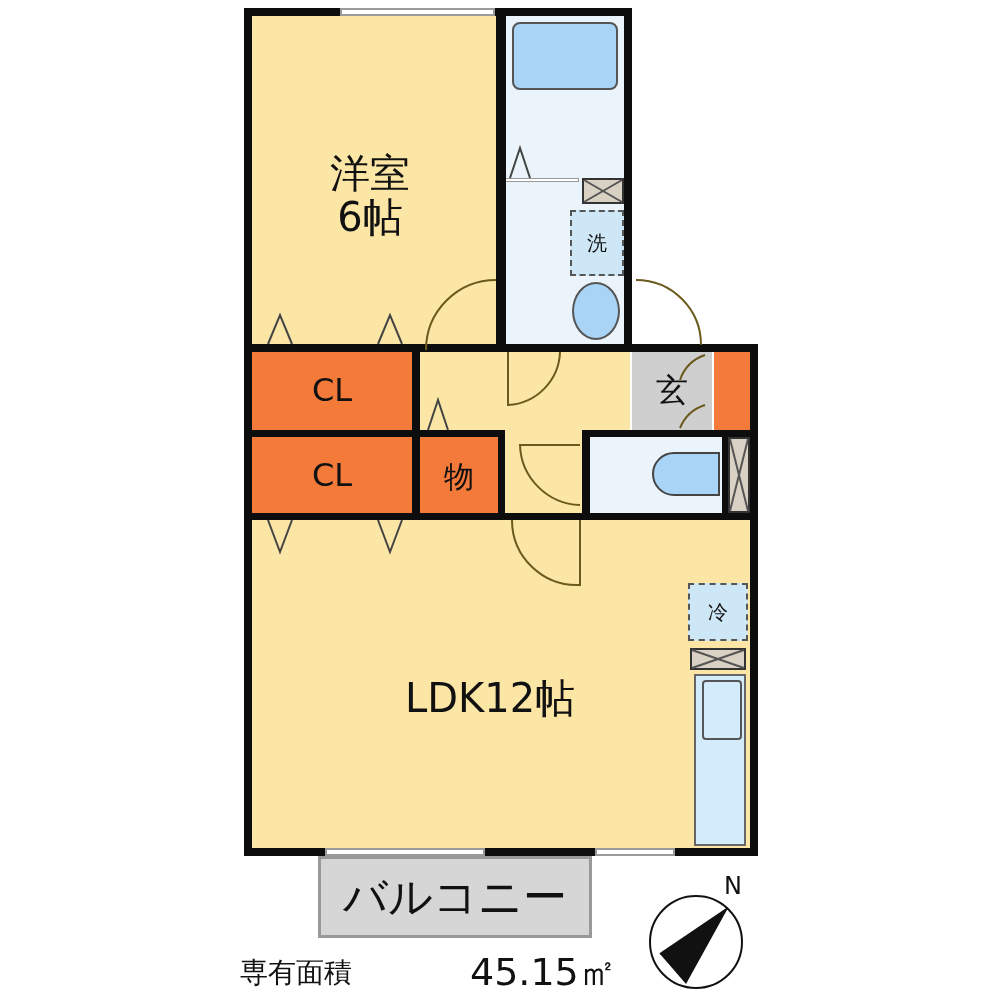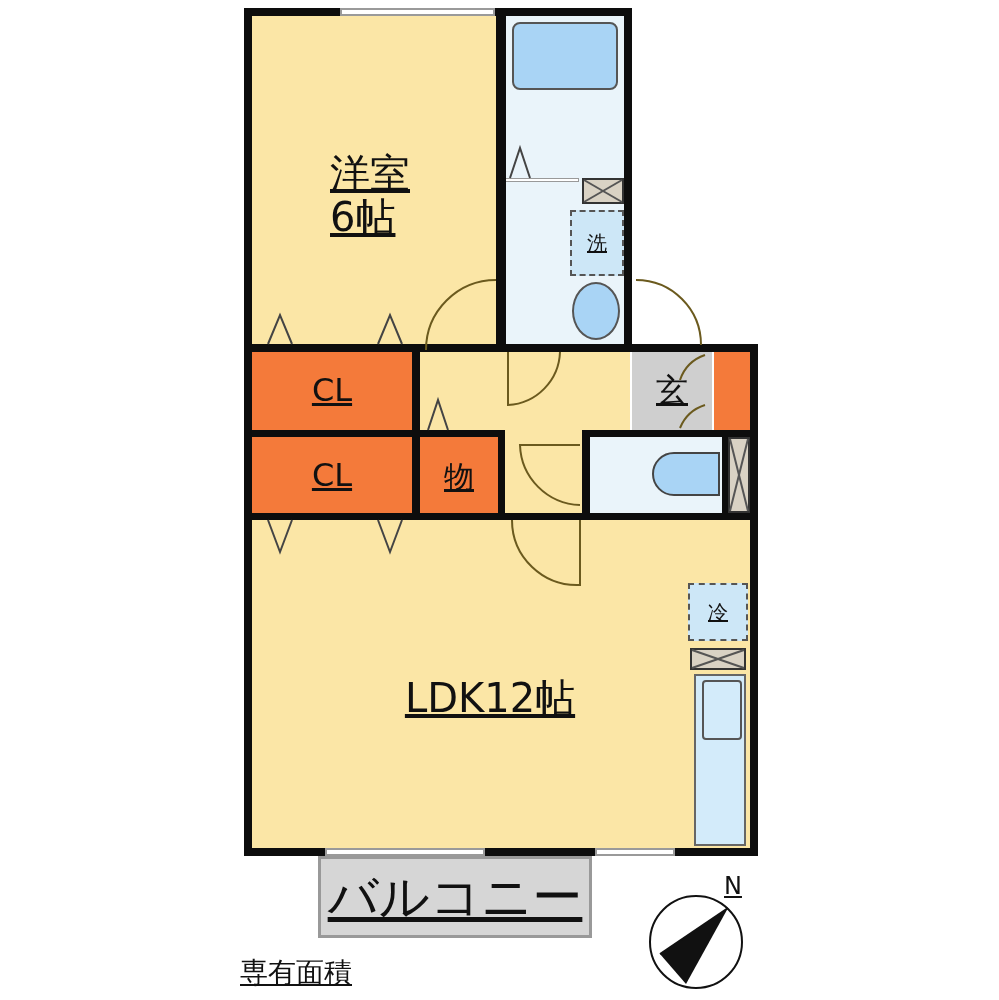--- a/index.html
+++ b/index.html
@@ -4,21 +4,21 @@
 <style>
   html, body { margin:0; padding:0; background:#ffffff; }
   body { width:999px; height:1000px; position:relative; overflow:hidden;
          font-family:"DejaVu Sans","Liberation Sans",sans-serif; color:#111; }
   .abs { position:absolute; box-sizing:border-box; }
   .wall { background:#0d0d0d; }
   .floor-yellow { background:#fbe6a6; }
   .floor-orange { background:#f47a3a; }
   .floor-blue { background:#eaf4fa; }
   .floor-gray { background:#cfcfcf; }
-  .label { position:absolute; display:flex; align-items:center; justify-content:center; text-align:left; white-space:pre-line; line-height:1.1;text-decoration:underline; }
+  .label { position:absolute; display:flex; align-items:center; justify-content:center; text-align:center; white-space:pre-line; line-height:1.1; }
   .win { position:absolute; background:#fff; border:2px solid #9a9a9a; box-sizing:border-box; }
   .xbox { position:absolute; background:#d9d2c4; border:2px solid #333; box-sizing:border-box; }
   .dashed { position:absolute; border:2px dashed #555; background:#cde7f7; box-sizing:border-box; }
 </style>
 </head>
 <body>
 
 <div class="abs" style="left:0;top:0;width:999px;height:1000px;">
 
   <div class="abs floor-yellow" style="left:248px;top:10px;width:252px;height:340px;"></div>
@@ -101,23 +101,24 @@
       <line x1="584" y1="180" x2="622" y2="202"></line>
         <line x1="622" y1="180" x2="584" y2="202"></line>
       <line x1="730" y1="439" x2="748" y2="511"></line>
         <line x1="748" y1="439" x2="730" y2="511"></line>
       <line x1="692" y1="650" x2="744" y2="668"></line>
         <line x1="744" y1="650" x2="692" y2="668"></line>
     </g>
   </svg>
 
   <div class="abs" style="left:318px;top:856px;width:274px;height:82px;background:#d6d6d6;border:3px solid #999;"></div>
-  <div class="label" style="left:318px;top:856px;width:274px;height:82px;font-size:50px;">バルコニー</div>
+  <div class="label" style="left:318px;top:856px;width:274px;height:82px;font-size:44px;">バルコニー</div>
 
   <div class="label" style="left:240px;top:948px;width:200px;height:50px;font-size:28px;justify-content:flex-start;">専有面積</div>
+  <div class="label" style="left:470px;top:948px;width:170px;height:50px;font-size:38px;justify-content:flex-start;">45.15㎡</div>
 
   <svg class="abs" style="left:640px;top:870px;" width="120" height="130">
     <circle cx="56" cy="72" r="46" fill="#fff" stroke="#111" stroke-width="2"></circle>
     <polygon points="88,38 20,84 46,114" fill="#111"></polygon>
     <line x1="88" y1="38" x2="20" y2="84" stroke="#111" stroke-width="2"></line>
   </svg>
   <div class="label" style="left:718px;top:872px;width:30px;height:28px;font-size:24px;">N</div>
 
 </div>
 

